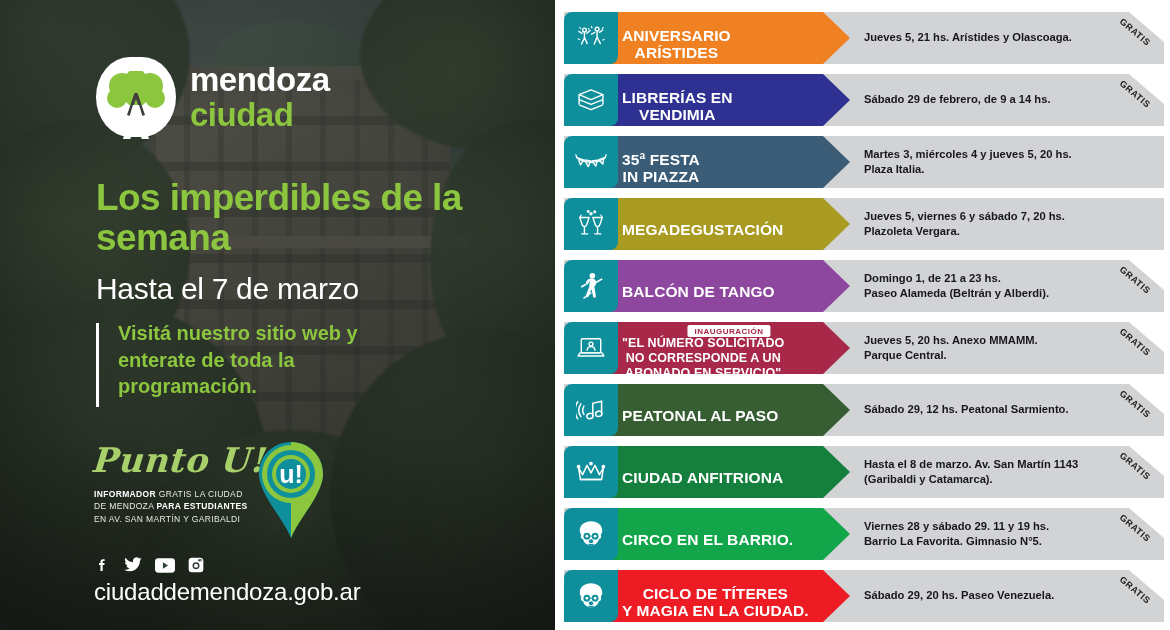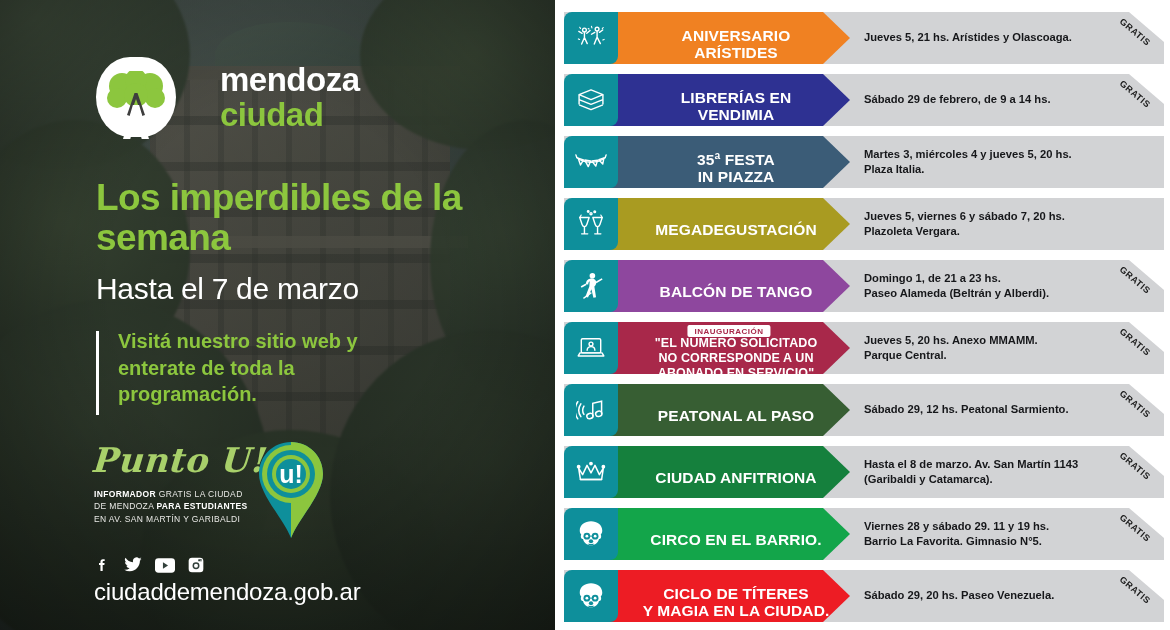--- a/index.html
+++ b/index.html
@@ -85,34 +85,34 @@
   .logo-mark{
     position:relative; width:80px; height:80px; background:#fff;
     border-radius:34px 34px 34px 34px / 40px 40px 40px 40px;
   }
   .logo-mark:before{
     content:""; position:absolute; left:50%; top:60%; transform:translateX(-50%);
     width:26px; height:34px; background:#fff; z-index:3;
     clip-path:polygon(38% 0,62% 0,100% 100%,72% 100%,50% 42%,28% 100%,0 100%);
   }
   .logo-tree{ position:absolute; left:11px; top:14px; width:58px; height:50px; }
-  .logo-name{ line-height:1;margin-left:30px; }
+  .logo-name{ line-height:1; }
   .logo-name .l1{ font-size:33px; font-weight:700; color:#ffffff; letter-spacing:-.5px; display:block; }
   .logo-name .l2{ font-size:33px; font-weight:700; color:#8cc63e; letter-spacing:-.5px; display:block; margin-top:2px;}
 
   .headline{
     position:absolute; left:96px; top:178px; width:420px;
     font-size:37px; font-weight:700; line-height:1.08; color:#8cc63e; letter-spacing:-.6px;
   }
   .subhead{
     position:absolute; left:96px; top:272px; width:420px;
     font-size:30px; font-weight:400; line-height:1.1; color:#ffffff; letter-spacing:-.3px;
   }
 
-  .cta{ position:absolute; left:96px; top:328px; width:330px; padding-left:22px; }
+  .cta{ position:absolute; left:96px; top:320px; width:330px; padding-left:22px; }
   .cta .bar{
     position:absolute; left:0; top:3px; width:3px; height:84px; background:#ffffff;
   }
   .cta p{ font-size:20px; font-weight:700; line-height:1.33; color:#8cc63e; }
 
   
   .punto{ position:absolute; left:92px; top:440px; width:260px; height:110px; }
   .punto-word{
     position:absolute; left:2px; top:0; font-family:"DejaVu Serif", serif;
     font-style:italic; font-weight:700; font-size:34px; color:#a8d06a;
@@ -153,21 +153,21 @@
     position:absolute; left:0; top:0; width:54px; height:52px;
     background:#0e8f9b;
     border-radius:8px 0 8px 0;
     display:flex; align-items:center; justify-content:center;
   }
   .row .icon-box svg{ display:block; }
 
   .row .chev{
     position:absolute; left:44px; top:0; width:242px; height:64px;
     clip-path:polygon(0 0, 215px 0, 242px 26px, 215px 52px, 0 52px);
-    display:flex; align-items:center; justify-content:center; padding-left:14px;
+    display:flex; align-items:center; justify-content:flex-start; padding-left:14px;
   }
   .row .chev .title{
     font-size:15.5px; font-weight:700; color:#ffffff; text-align:center;
     line-height:1.12; letter-spacing:.1px;
   }
   .row .chev .title.sm{ font-size:12.5px; line-height:1.18; }
   .row .badge{
     position:absolute; left:50%; top:3px; transform:translateX(-50%);
     background:#ffffff; color:#9f1f3c; font-size:8px; font-weight:700;
     letter-spacing:.5px; padding:1.5px 7px 1px; border-radius:2px; white-space:nowrap;

